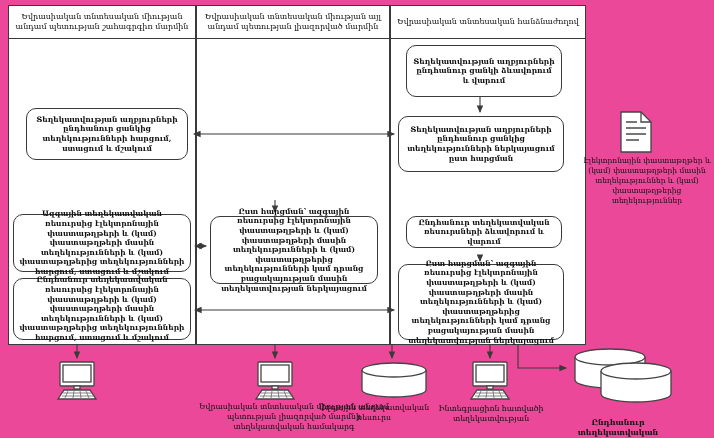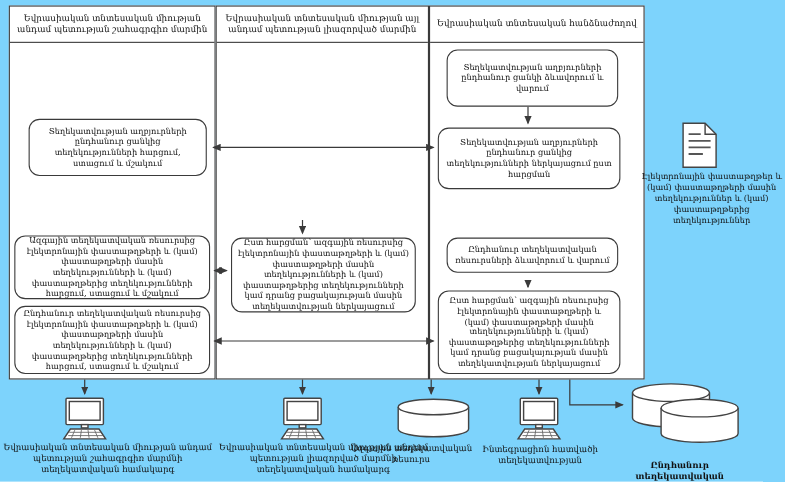--- a/index.html
+++ b/index.html
@@ -1,35 +1,35 @@
 <!DOCTYPE html>
 <html><head>
 <meta charset="utf-8">
 <style>
   html,body{margin:0;padding:0;background:#fff;}
   #stage{
-    position:relative;width:714px;height:438px;background:#7dd3fc;
+    position:relative;width:714px;height:438px;background:#ec4899;
     font-family:"DejaVu Serif","DejaVu Sans",serif;color:#111;
     overflow:hidden;
   }
   .lane{
     position:absolute;top:5px;height:340px;border:1.2px solid #3a3a3a;
     background:#fff;box-sizing:border-box;
   }
   .lane-header{
     position:absolute;left:0;top:0;width:100%;height:33px;
     border-bottom:1.2px solid #3a3a3a;box-sizing:border-box;
     display:flex;align-items:center;justify-content:center;
     text-align:center;font-size:8px;line-height:1.25;padding:1px 6px;
   }
   .pbox{
     position:absolute;border:1px solid #3a3a3a;border-radius:10px;
     background:#fff;box-sizing:border-box;z-index:3;
     display:flex;align-items:center;justify-content:center;
-    text-align:center;font-size:7.5px;line-height:1.28;padding:12px 5px;
+    text-align:center;font-size:7.5px;line-height:1.28;padding:12px 5px;font-weight:bold;
   }
   .caption{
     position:absolute;text-align:center;font-size:7.8px;line-height:1.3;z-index:3;
   }
   .note{
     position:absolute;text-align:center;font-size:7.5px;line-height:1.32;z-index:3;
   }
   .icon-abs{position:absolute;z-index:2;}
   svg{display:block;}
   #wires{position:absolute;left:0;top:0;z-index:1;}
@@ -170,19 +170,18 @@
     <svg width="104" height="60" viewBox="0 0 104 60">
       <g stroke="#444" stroke-width="1.3" fill="#fff">
         <path d="M3,9 L3,32 A35,8 0 0 0 73,32 L73,9"></path>
         <ellipse cx="38" cy="9" rx="35" ry="8"></ellipse>
         <path d="M29,23 L29,46 A35,8 0 0 0 99,46 L99,23"></path>
         <ellipse cx="64" cy="23" rx="35" ry="8"></ellipse>
       </g>
     </svg>
   </div>
 
-  <div class="caption" style="left:2px;top:402px;width:192px;">Եվրասիական տնտեսական միության անդամ պետության շահագրգիռ մարմնի տեղեկատվական համակարգ</div>
   <div class="caption" style="left:198px;top:402px;width:192px;">Եվրասիական տնտեսական միության անդամ պետության լիազորված մարմնի տեղեկատվական համակարգ</div>
   <div class="caption" style="left:318px;top:403px;width:112px;">Ազգային տեղեկատվական ռեսուրս</div>
   <div class="caption" style="left:438px;top:404px;width:106px;">Ինտեգրացիոն հատվածի տեղեկատվության</div>
   <div class="caption" style="left:558px;top:418px;width:120px;font-weight:bold;">Ընդհանուր տեղեկատվական ռեսուրսներ</div>
 
 </div>
 
 </body></html>

